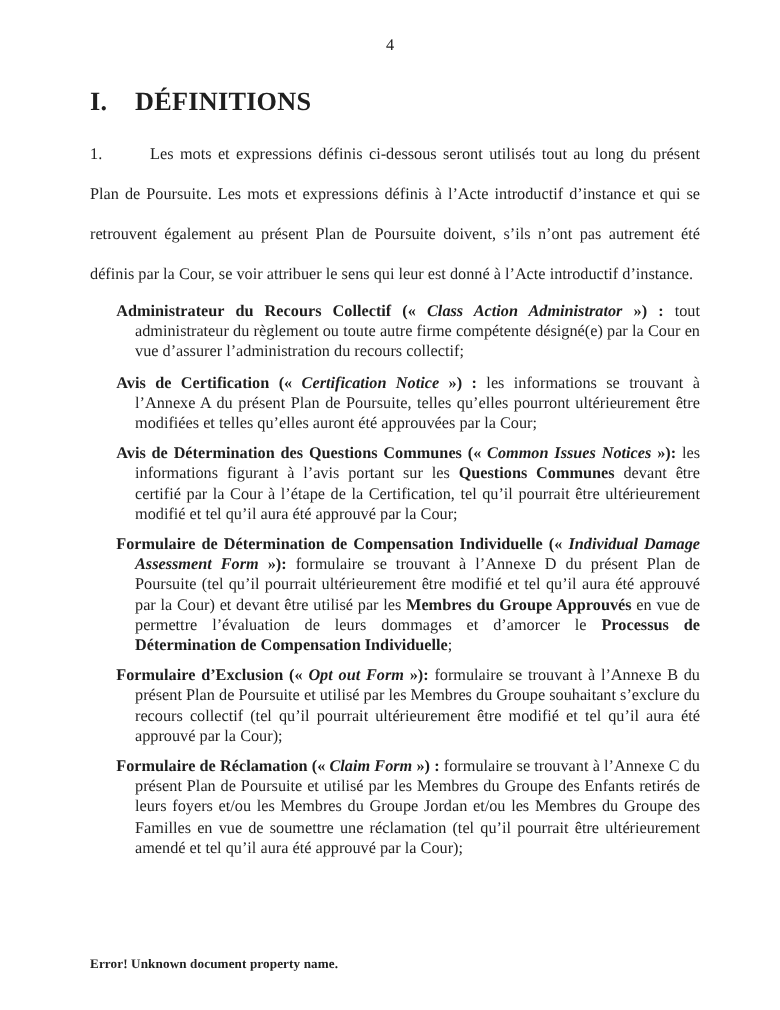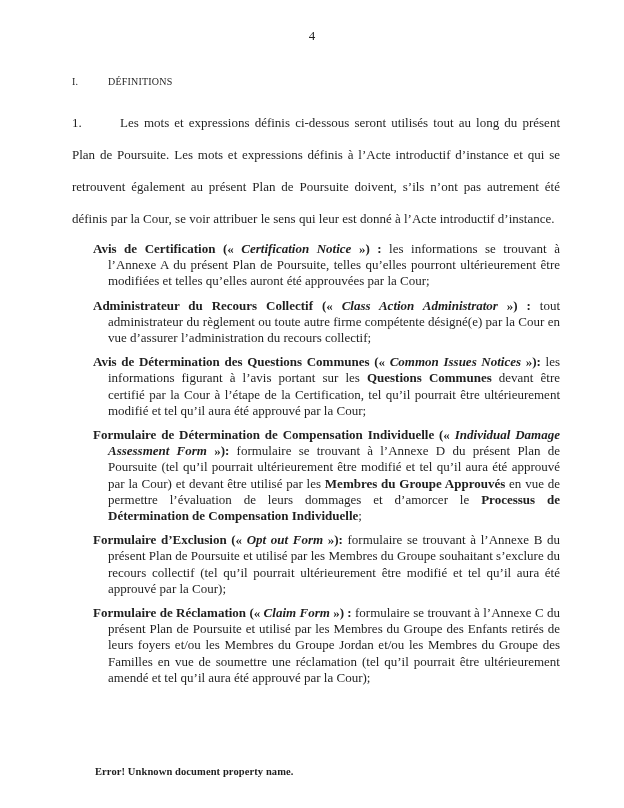--- a/index.html
+++ b/index.html
@@ -20,22 +20,22 @@
     top: 28px; left: 0; width: 624px;
     text-align: center;
     font-size: 13px;
   }
   .content {
     position: absolute;
     top: 72px; left: 72px;
     width: 488px;
   }
   .section-heading {
-    font-size: 10px;
-    font-weight: normal;
+    font-size: 21px;
+    font-weight: bold;
     line-height: 19px;
     margin: 0 0 16px 0;
     letter-spacing: 0.2px;
   }
   .section-heading .numeral {
     display: inline-block;
     width: 36px;
   }
   .intro {
     font-size: 13px;
@@ -58,43 +58,42 @@
   }
   .r-n { font-weight: normal; font-style: normal; }
   .r-b { font-weight: bold; }
   .r-bi { font-weight: bold; font-style: italic; }
   .footer-error {
     position: absolute;
     top: 766px; left: 72px;
     font-size: 10.5px;
     font-weight: bold;
     letter-spacing: 0.1px;
-    margin-left: 23px;
   }
 </style>
 </head>
 <body>
 
 <div class="page">
 
   <div class="page-number">4</div>
 
   <div class="content">
 
     <h1 class="section-heading">
       <span class="numeral">I.</span><span>DÉFINITIONS</span>
     </h1>
 
     <p class="intro">
       <span class="para-number">1.</span><span>Les mots et expressions définis ci-dessous seront utilisés tout au long du présent Plan de Poursuite. Les mots et expressions définis à l’Acte introductif d’instance et qui se retrouvent également au présent Plan de Poursuite doivent, s’ils n’ont pas autrement été définis par la Cour, se voir attribuer le sens qui leur est donné à l’Acte introductif d’instance.</span>
     </p>
 
     <div class="definitions">
+        <p class="definition"><span class="r-b">Administrateur du Recours Collectif (« </span><span class="r-bi">Class Action Administrator</span><span class="r-b"> ») : </span><span class="r-n">tout administrateur du règlement ou toute autre firme compétente désigné(e) par la Cour en vue d’assurer l’administration du recours collectif;</span></p>
         <p class="definition"><span class="r-b">Avis de Certification (« </span><span class="r-bi">Certification Notice</span><span class="r-b"> ») : </span><span class="r-n">les informations se trouvant à l’Annexe A du présent Plan de Poursuite, telles qu’elles pourront ultérieurement être modifiées et telles qu’elles auront été approuvées par la Cour;</span></p>
-        <p class="definition"><span class="r-b">Administrateur du Recours Collectif (« </span><span class="r-bi">Class Action Administrator</span><span class="r-b"> ») : </span><span class="r-n">tout administrateur du règlement ou toute autre firme compétente désigné(e) par la Cour en vue d’assurer l’administration du recours collectif;</span></p>
         <p class="definition"><span class="r-b">Avis de Détermination des Questions Communes (« </span><span class="r-bi">Common Issues Notices</span><span class="r-b"> »): </span><span class="r-n">les informations figurant à l’avis portant sur les </span><span class="r-b">Questions Communes</span><span class="r-n"> devant être certifié par la Cour à l’étape de la Certification, tel qu’il pourrait être ultérieurement modifié et tel qu’il aura été approuvé par la Cour;</span></p>
         <p class="definition"><span class="r-b">Formulaire de Détermination de Compensation Individuelle (« </span><span class="r-bi">Individual Damage Assessment Form</span><span class="r-b"> »): </span><span class="r-n">formulaire se trouvant à l’Annexe D du présent Plan de Poursuite (tel qu’il pourrait ultérieurement être modifié et tel qu’il aura été approuvé par la Cour) et devant être utilisé par les </span><span class="r-b">Membres du Groupe Approuvés</span><span class="r-n"> en vue de permettre l’évaluation de leurs dommages et d’amorcer le </span><span class="r-b">Processus de Détermination de Compensation Individuelle</span><span class="r-n">;</span></p>
         <p class="definition"><span class="r-b">Formulaire d’Exclusion (« </span><span class="r-bi">Opt out Form</span><span class="r-b"> »): </span><span class="r-n">formulaire se trouvant à l’Annexe B du présent Plan de Poursuite et utilisé par les Membres du Groupe souhaitant s’exclure du recours collectif (tel qu’il pourrait ultérieurement être modifié et tel qu’il aura été approuvé par la Cour);</span></p>
         <p class="definition"><span class="r-b">Formulaire de Réclamation (« </span><span class="r-bi">Claim Form</span><span class="r-b"> ») : </span><span class="r-n">formulaire se trouvant à l’Annexe C du présent Plan de Poursuite et utilisé par les Membres du Groupe des Enfants retirés de leurs foyers et/ou les Membres du Groupe Jordan et/ou les Membres du Groupe des Familles en vue de soumettre une réclamation (tel qu’il pourrait être ultérieurement amendé et tel qu’il aura été approuvé par la Cour);</span></p>
       </div>
 
   </div>
 
   <div class="footer-error">Error! Unknown document property name.</div>
 

